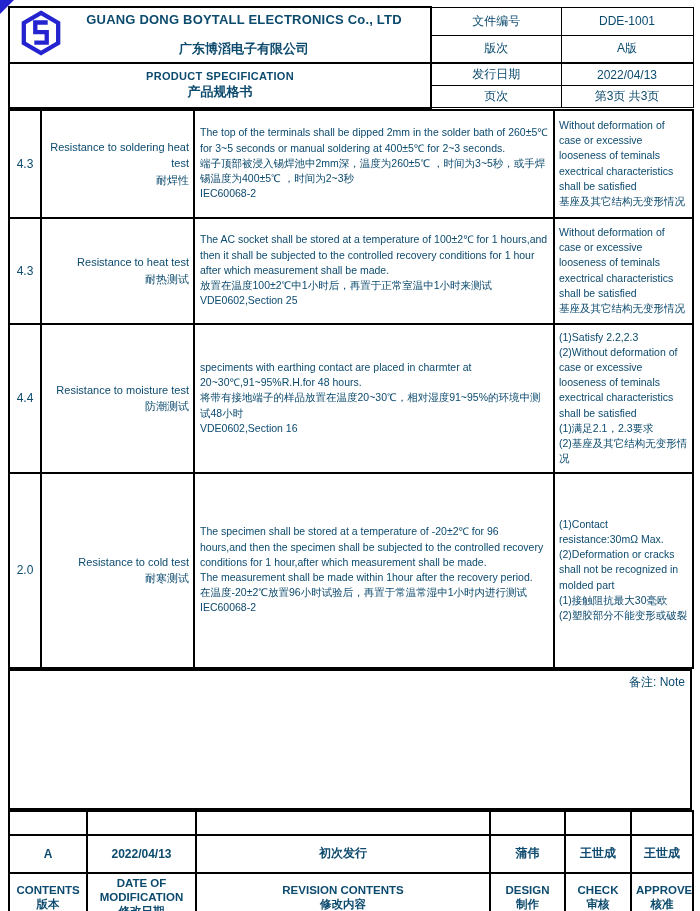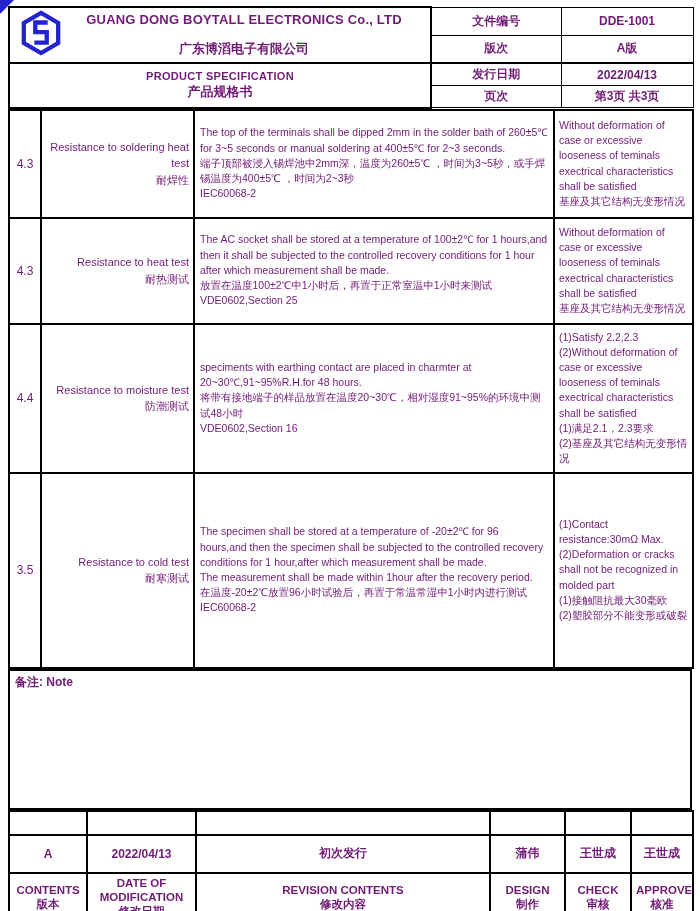--- a/index.html
+++ b/index.html
@@ -1,45 +1,45 @@
 <!DOCTYPE html>
 <html><head>
 <meta charset="utf-8">
 <style>
   html,body { margin:0; padding:0; background:#ffffff; }
   .page {
     position:relative; width:700px; height:911px; background:#fff;
-    color:#701a75; font-family:"Liberation Sans", sans-serif; overflow:hidden;
+    color:#0c4a6e; font-family:"Liberation Sans", sans-serif; overflow:hidden;
   }
   .sheet { position:absolute; left:8px; top:6px; width:684px; }
   table { border-collapse:collapse; table-layout:fixed; width:684px; }
   td { border:2px solid #000; padding:2px 4px; vertical-align:middle; overflow:hidden; }
 
   
   .company-cell { padding:2px 6px; }
   .company-inner { display:flex; align-items:center; justify-content:flex-start; }
   .logo-box { width:44px; flex:0 0 44px; margin-left:4px; }
   .company-text { flex:1; text-align:center; }
   .company-en { font-size:13px; font-weight:bold; letter-spacing:.2px; }
   .company-cn { font-size:13px; font-weight:bold; margin-top:13px; }
   .title-cell { text-align:center; }
   .title-en { font-size:11px; font-weight:bold; letter-spacing:.3px; }
   .title-cn { font-size:13px; font-weight:bold; margin-top:1px; }
-  .hdr-lbl, .hdr-val { text-align:center; font-size:12px; font-weight:bold; border-width:1px; }
+  .hdr-lbl, .hdr-val { text-align:center; font-size:12px; font-weight:normal; border-width:1px; }
   .row-thick td { border-bottom-width:2px; }
 
   
   .no-cell { text-align:center; font-size:12px; }
   .name-cell { text-align:right; font-size:11px; line-height:1.5; }
   .name-en { white-space:normal; }
   .desc-cell { font-size:10.5px; line-height:1.45; white-space:pre-line; padding:3px 5px; }
   .res-cell  { font-size:10.5px; line-height:1.45; white-space:pre-line; padding:3px 4px;margin-top:48px; }
 
   
-  .note-cell { vertical-align:top; font-size:12px; font-weight:bold; height:131px; padding:3px 5px; }
+  .note-cell { vertical-align:top; font-size:12px; font-weight:normal; height:131px; padding:3px 5px;text-align:right; }
 
   
   .rev-empty td { height:18px; }
   .rev-entry td { height:32px; text-align:center; font-size:12px; font-weight:bold; }
   .rev-head td { height:41px; text-align:center; font-weight:bold; font-size:11.5px; line-height:1.25; }
   .rev-head .cn { margin-top:0; }
 
   .corner-mark { position:absolute; left:0; top:0; }
 </style>
 </head>
@@ -137,21 +137,21 @@
         </td>
         <td class="desc-cell">speciments with earthing contact are placed in charmter at 20~30℃,91~95%R.H.for 48 hours.
 将带有接地端子的样品放置在温度20~30℃，相对湿度91~95%的环境中测试48小时
 VDE0602,Section 16</td>
         <td class="res-cell">(1)Satisfy 2.2,2.3
 (2)Without deformation of case or excessive looseness of teminals exectrical characteristics shall be satisfied
 (1)满足2.1，2.3要求
 (2)基座及其它结构无变形情况</td>
       </tr>
       <tr style="height:195px">
-        <td class="no-cell">3.5</td>
+        <td class="no-cell">2.0</td>
         <td class="name-cell">
           <div class="name-en">Resistance to cold test</div>
           <div class="name-cn">耐寒测试</div>
         </td>
         <td class="desc-cell">The specimen shall be stored at a temperature of -20±2℃ for 96 hours,and then the specimen shall be subjected to the controlled recovery conditions for 1 hour,after which measurement shall be made.
 The measurement shall be made within 1hour after the recovery period.
 在温度-20±2℃放置96小时试验后，再置于常温常湿中1小时内进行测试
 IEC60068-2</td>
         <td class="res-cell">(1)Contact resistance:30mΩ Max.
 (2)Deformation or cracks shall not be recognized in molded part

